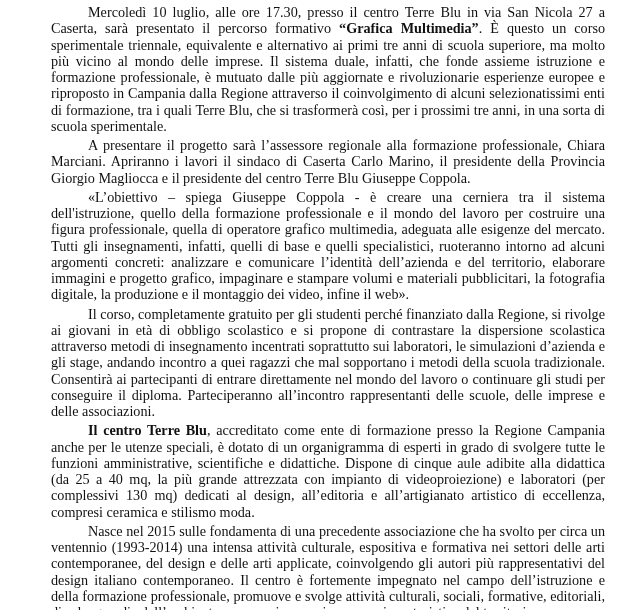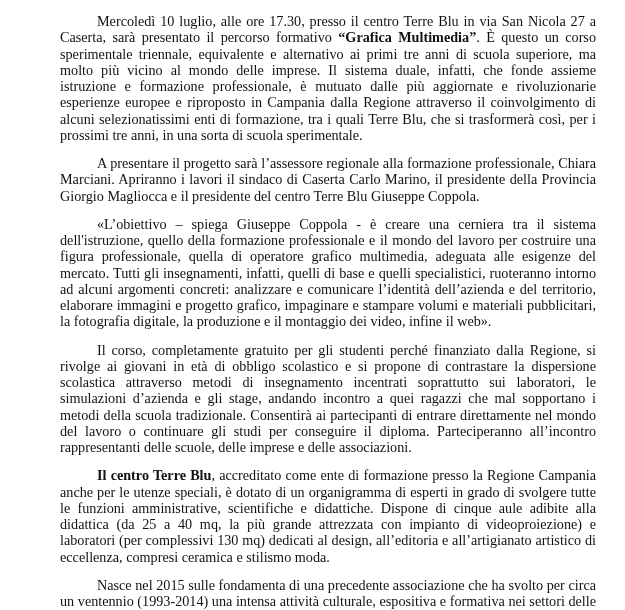--- a/index.html
+++ b/index.html
@@ -17,21 +17,21 @@
     }
     .page {
       position: absolute;
       left: 48px;
       top: 1px;
       width: 560px;
       font-size: 14.2px;
       line-height: 16.25px;
     }
     .para {
-      margin: 12px;
+      margin: 3px;
       text-indent: 37px;
       text-align: justify;
       text-align-last: left;
     }
     .para b, .strong {
       font-weight: bold;
     }
   </style>
 </head>
 <body>

